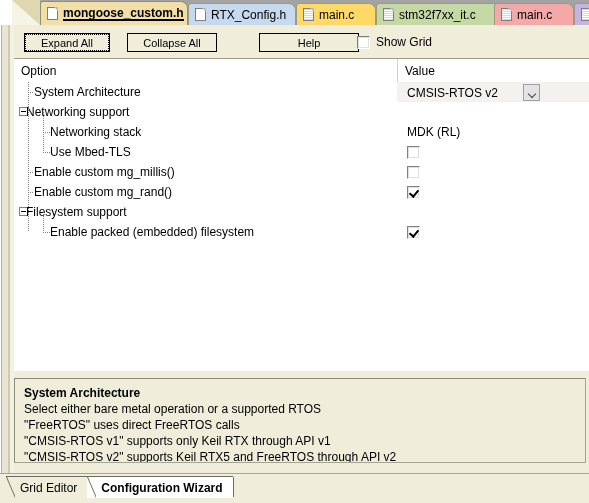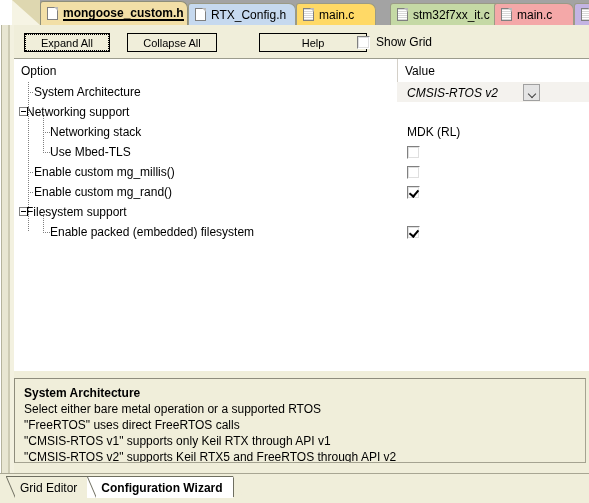--- a/index.html
+++ b/index.html
@@ -126,21 +126,21 @@
   .btn .inner {
     display:flex; align-items:center; justify-content:center;
     width:100%; height:100%;
   }
   .btn.focused .inner {
     border: 1px dotted #000;
     box-sizing: border-box;
   }
   #btn-expand { left: 10px; width: 86px; }
   #btn-collapse { left: 113px; width: 90px; }
-  #btn-help { left: 245px; width: 108px; }
+  #btn-help { left: 245px; width: 100px; }
 
   .chk-wrap {
     position:absolute;
     top: 10px;
     display:flex; align-items:center; gap:6px;
   }
   #showgrid-wrap { left: 343px; }
   .winchk {
     width: 13px; height: 13px;
     box-sizing: border-box;
@@ -258,21 +258,21 @@
     background:#000;
   }
 
   .valtext { font-size: 12px; }
 
   
   .combo {
     position: absolute;
     left: 393px; top: 2px;
     width: 133px; height: 17px;
-    display: flex; align-items: center; font-style: italic;
+    display: flex; align-items: center;
   }
   .combo .cval {
     font-size: 12px;
     flex: 1;
   }
   .combo .cbtn {
     width: 17px; height: 17px;
     box-sizing: border-box;
     background: #e4e4e4;
     border: 1px solid #a0a0a0;
@@ -388,21 +388,21 @@
       <span class="lbl">mongoose_custom.h</span>
     </div>
     <div class="ftab" style="left: 176px; width: 108px; background: rgb(198, 217, 239);">
       <span class="doc-icon"></span>
       <span class="lbl">RTX_Config.h</span>
     </div>
     <div class="ftab" style="left: 284px; width: 80px; background: rgb(255, 217, 102);">
       <span class="doc-icon dotted"></span>
       <span class="lbl">main.c</span>
     </div>
-    <div class="ftab" style="left: 364px; width: 128px; background: rgb(197, 217, 165); margin-left: 14px;">
+    <div class="ftab" style="left: 364px; width: 128px; background: rgb(197, 217, 165);">
       <span class="doc-icon dotted"></span>
       <span class="lbl">stm32f7xx_it.c</span>
     </div>
     <div class="ftab" style="left: 482px; width: 80px; background: rgb(244, 168, 168);">
       <span class="doc-icon dotted"></span>
       <span class="lbl">main.c</span>
     </div>
     <div class="ftab" style="left: 562px; width: 30px; background: rgb(195, 180, 227);">
       <span class="doc-icon dotted"></span>
       <span class="lbl">s</span>

